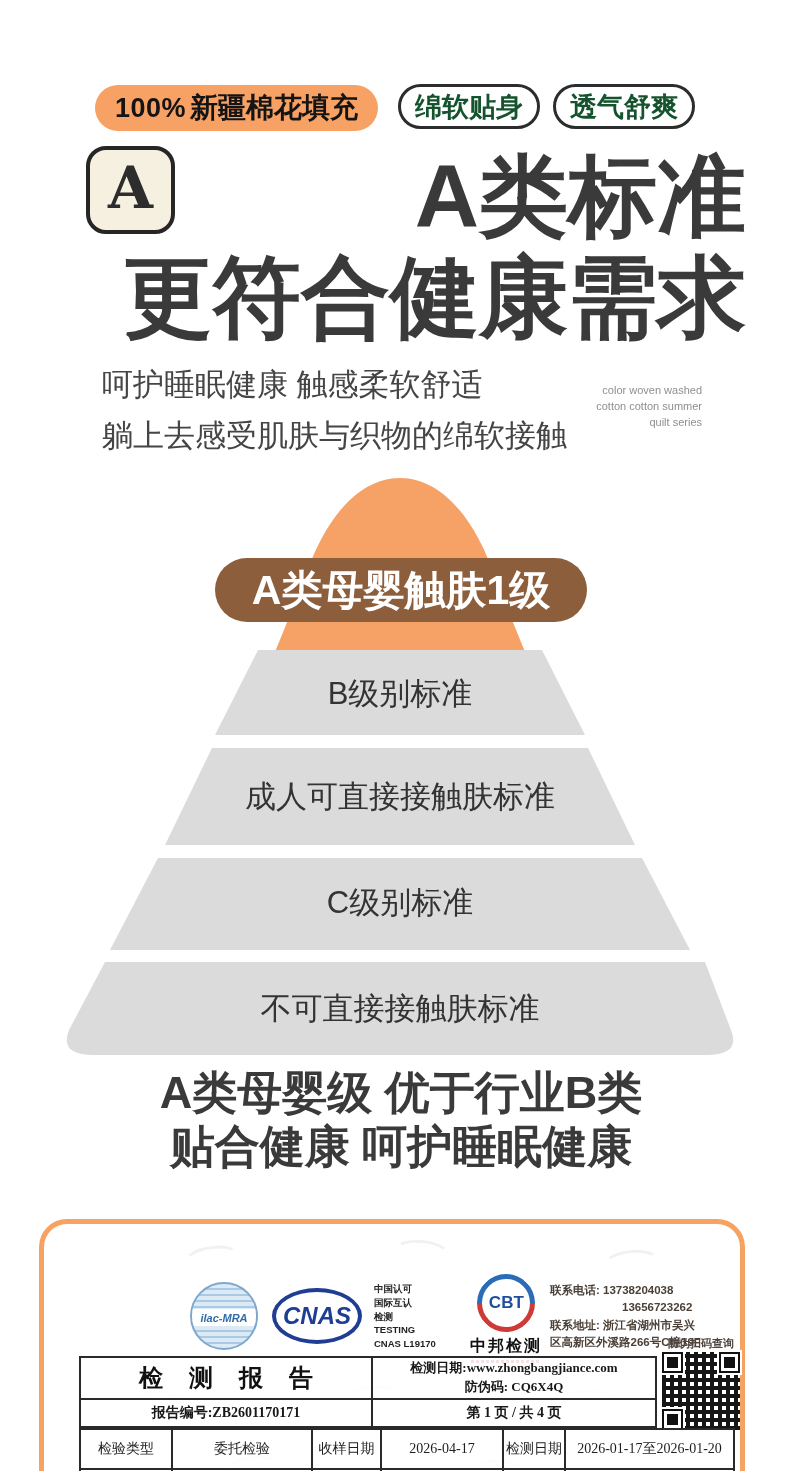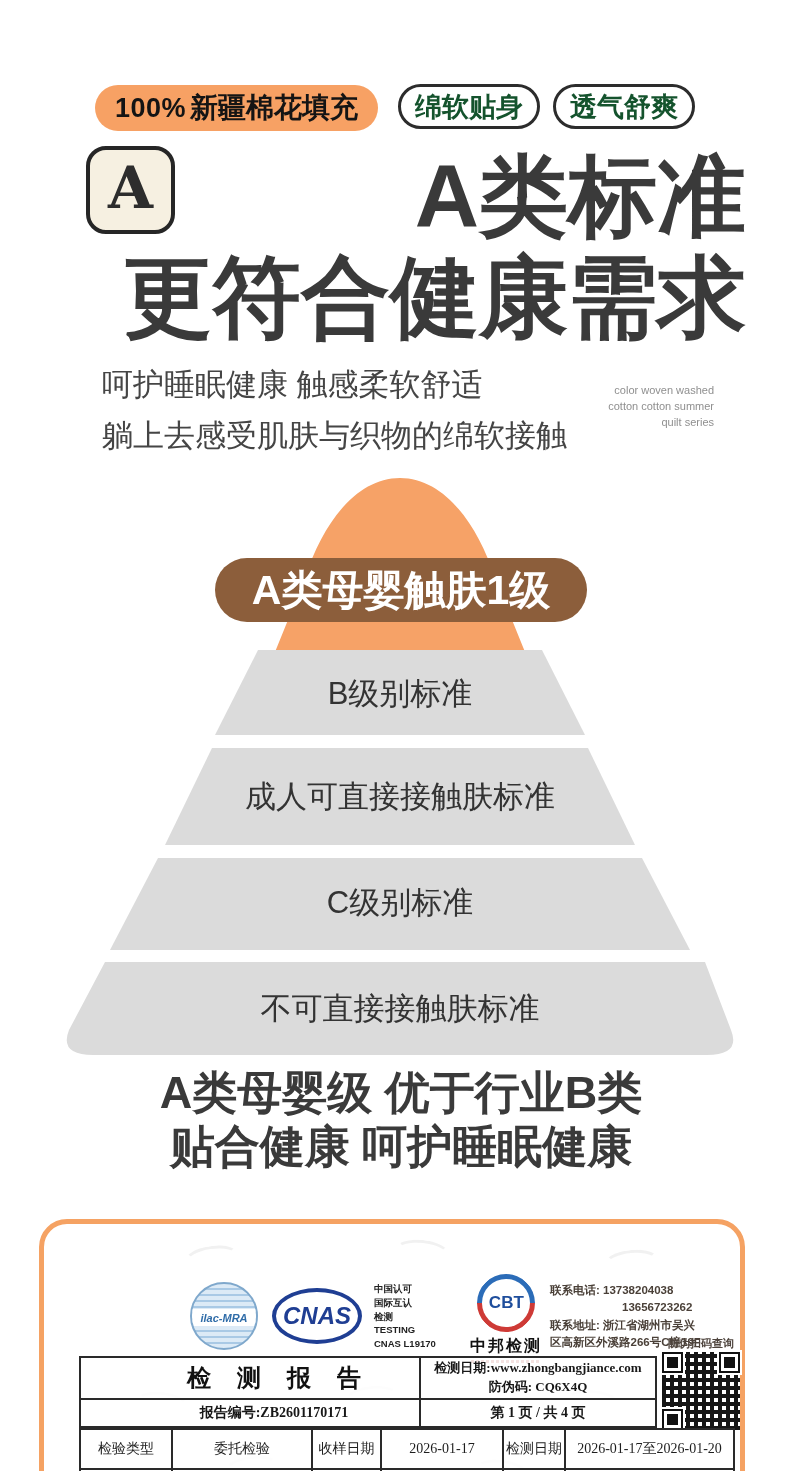--- a/index.html
+++ b/index.html
@@ -41,21 +41,21 @@
   .title {
     position:absolute; right:44px; top:146px; text-align:right;
     font-size:89px; line-height:1.13; font-weight:900; color:#3a3a3a;
     letter-spacing:0px; white-space:nowrap;
   }
   .subtitle {
     position:absolute; left:102px; top:360px;
     font-size:31px; line-height:1.63; font-weight:500; color:#454545; white-space:nowrap;
   }
   .side-note {
-    position:absolute; right:76px; top:383px; text-align:right;
+    position:absolute; right:88px; top:383px; text-align:right;
     font-size:11px; line-height:1.45; color:#8f8f8f; white-space:nowrap;
   }
 
   
   .pyramid { position:absolute; left:45px; top:472px; width:710px; height:590px; }
   .pyramid text {
     font-family:"Liberation Sans", sans-serif;
   }
   .pyramid .lvl-label { font-size:31px; fill:#333333; text-anchor:middle; font-weight:500; }
   .pyramid .pill-label { font-size:41px; fill:#ffffff; text-anchor:middle; font-weight:800; }
@@ -143,21 +143,21 @@
     position:absolute; width:21px; height:21px; background:#111;
     box-shadow: inset 0 0 0 3px #fff, inset 0 0 0 7px #111;
     border:2px solid #111; outline:2px solid #fff;
   }
   .qr .tl{ top:0; left:0; } .qr .tr{ top:0; right:0; } .qr .bl{ bottom:0; left:0; }
 
   .hdr-table {
     position:absolute; left:35px; top:132px; width:578px;
     border:2px solid #2a2a2a; background:rgba(255,255,255,0.85);
   }
-  .hdr-row { display:flex;padding-left:48px; }
+  .hdr-row { display:flex; }
   .hdr-row.r1 { height:42px; border-bottom:2px solid #2a2a2a; }
   .hdr-row.r2 { height:26px; }
   .hc-l { width:292px; border-right:2px solid #2a2a2a; display:flex; flex-direction:column;
           align-items:center; justify-content:center; }
   .hc-r { flex:1; display:flex; flex-direction:column; align-items:center; justify-content:center; }
   .rpt-title { font-size:24px; font-weight:800; letter-spacing:10px; color:#111; text-indent:10px; }
   .anti-line { font-size:13px; font-weight:700; color:#181818; line-height:1.45; }
   .hdr-small { font-size:14px; font-weight:700; color:#181818; }
 
   .detail-table {
@@ -294,21 +294,21 @@
           <div class="hdr-small">第 1 页 / 共 4 页</div>
         </div>
       </div>
     </div>
 
     <div class="detail-table serif">
       <div class="drow">
         <div class="dcell dc0">检验类型</div>
         <div class="dcell dc1">委托检验</div>
         <div class="dcell dc2">收样日期</div>
-        <div class="dcell dc3">2026-01-17</div>
+        <div class="dcell dc3">2026-04-17</div>
         <div class="dcell dc4">检测日期</div>
         <div class="dcell dc5">2026-01-17至2026-01-20</div>
       </div>
       <div class="drow partial">
         <div class="dcell dc0"></div>
         <div class="dcell dc1"></div>
         <div class="dcell dc2"></div>
         <div class="dcell dc3"></div>
         <div class="dcell dc4"></div>
         <div class="dcell dc5"></div>

